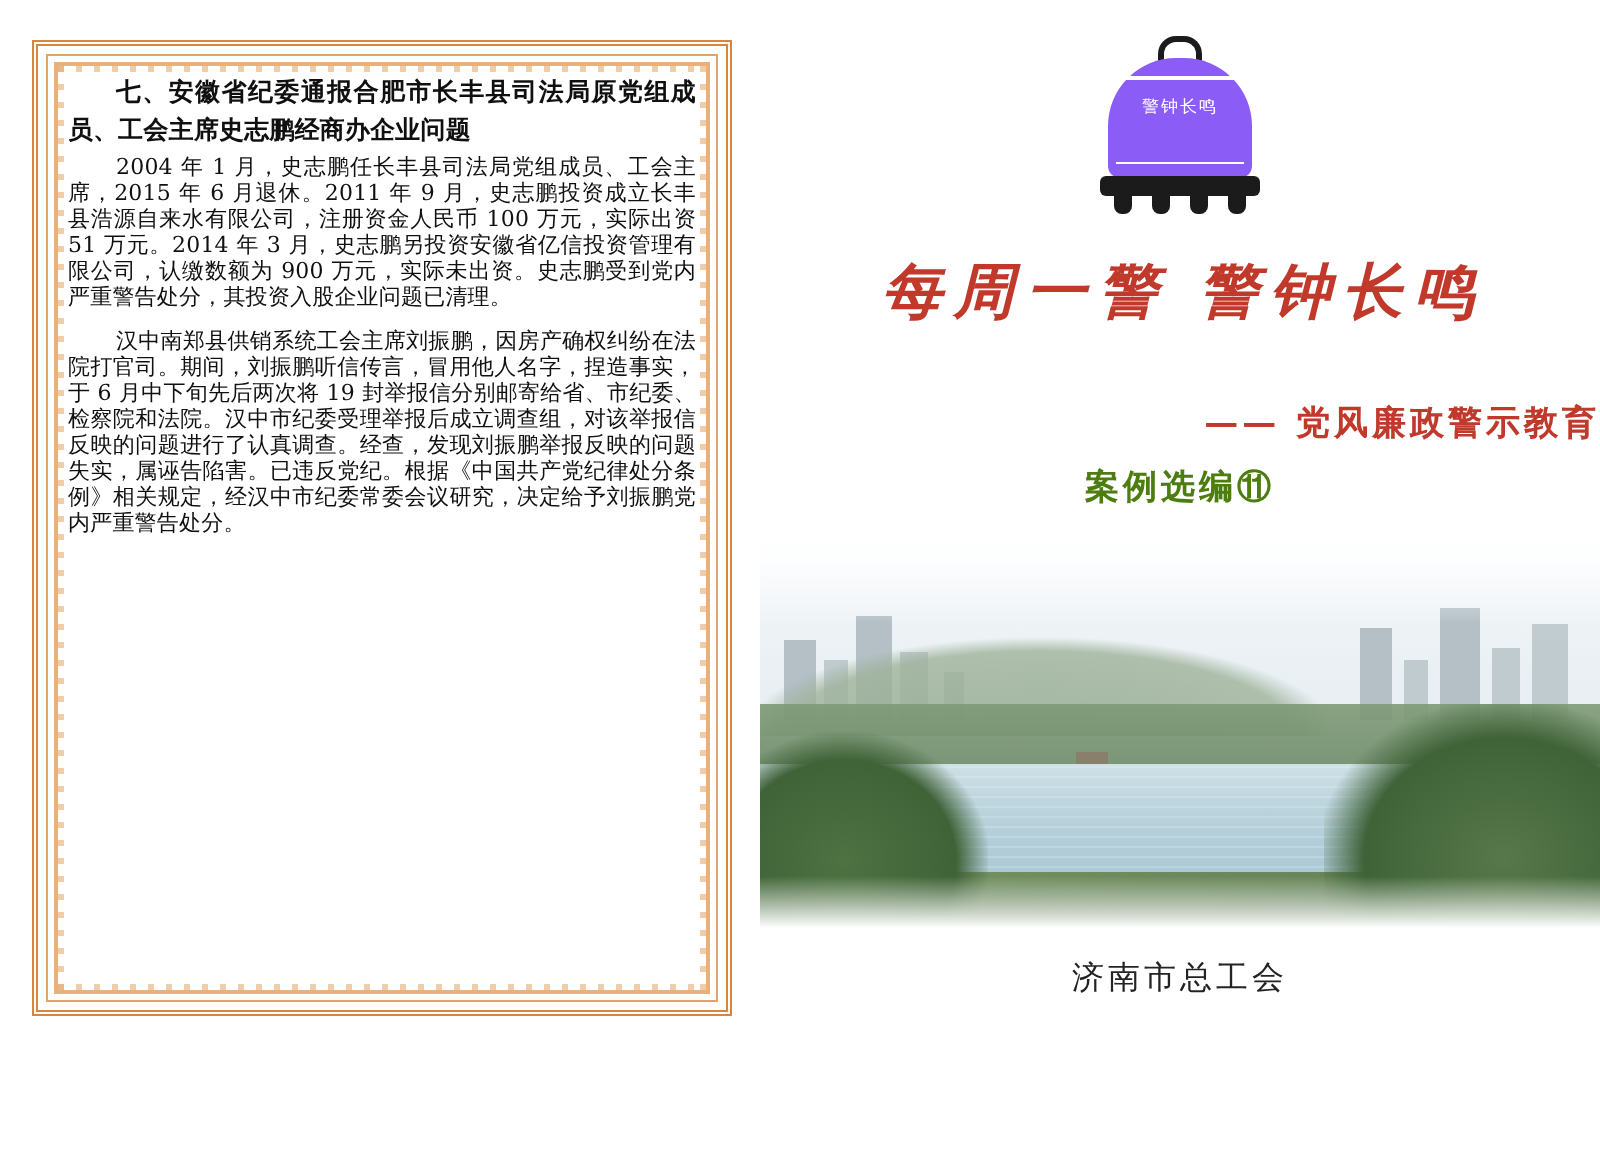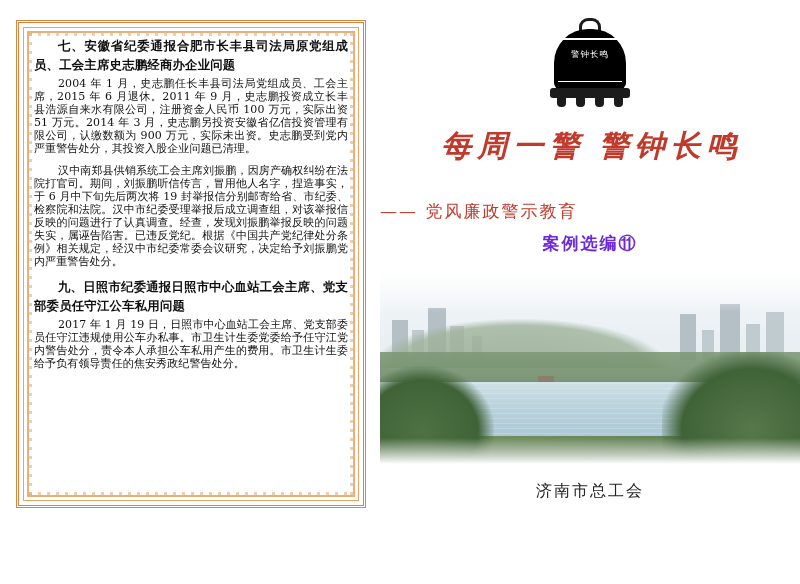--- a/index.html
+++ b/index.html
@@ -78,21 +78,21 @@
     top:18px;width:86px;height:96px;
   }
   .bell-top{
     position:absolute;left:50%;transform:translateX(-50%);
     top:0;width:16px;height:12px;
     border:3px solid #1b1b1b;border-bottom:none;
     border-radius:9px 9px 0 0;
   }
   .bell-body{
     position:absolute;left:7px;top:11px;width:72px;height:60px;
-    background:#000000;
+    background:#8b5cf6;
     border-radius:34px 34px 6px 6px;
   }
   .bell-body:before{
     content:"";position:absolute;left:6px;top:9px;right:6px;height:1.5px;background:#fff;
   }
   .bell-body:after{
     content:"";position:absolute;left:4px;bottom:7px;right:4px;height:1.5px;background:#fff;
   }
   .bell-text{
     position:absolute;left:0;right:0;top:20px;
@@ -108,39 +108,39 @@
     position:absolute;left:10px;top:80px;width:66px;height:9px;
   }
   .bell-feet span{
     position:absolute;top:0;width:9px;height:9px;background:#1b1b1b;border-radius:0 0 4px 4px;
   }
 
   .head-title{
     position:absolute;left:4px;right:0;top:126px;
     text-align:center;
     color:#c0392b;
-    font-family:Liberation Serif, serif;
+    font-family:Liberation Sans, sans-serif;
     font-weight:bold;
     font-size:30px;
     letter-spacing:6px;
     font-style:italic;
   }
   .head-sub{
     position:absolute;left:0;right:0;top:200px;
-    text-align:left;
+    text-align:right;
     color:#c0392b;
     font-family:"DejaVu Serif","Liberation Serif",serif;
-    font-weight:normal;
+    font-weight:bold;
     font-size:17px;
     letter-spacing:2px;
   }
   .head-sub2{
     position:absolute;left:0;right:0;top:232px;
     text-align:center;
-    color:#6d28d9;
+    color:#4d7c0f;
     font-family:"DejaVu Serif","Liberation Serif",serif;
     font-weight:bold;
     font-size:17px;
     letter-spacing:2px;
   }
 
   
   .photo{
     position:absolute;left:0;right:0;top:272px;height:192px;
     overflow:hidden;
@@ -196,21 +196,21 @@
   }
   .photo-fade-b{
     position:absolute;left:0;right:0;bottom:0;height:26px;
     background:linear-gradient(rgba(255,255,255,0),#ffffff);
   }
 
   .footer{
     position:absolute;left:0;right:0;top:478px;
     text-align:center;
     color:#232323;
-    font-family:Liberation Serif, serif;
+    font-family:Liberation Mono, monospace;
     font-size:16px;
     letter-spacing:2px;
     line-height:25px;
   }
   .footer .date{font-size:15px;letter-spacing:1px;}
 </style>
 </head>
 <body>
 
 <div class="page">
@@ -221,24 +221,20 @@
 
       <div class="sec-block">
         <p class="sec-title">七、安徽省纪委通报合肥市长丰县司法局原党组成员、工会主席史志鹏经商办企业问题</p>
         <p class="sec-body">2004 年 1 月，史志鹏任长丰县司法局党组成员、工会主席，2015 年 6 月退休。2011 年 9 月，史志鹏投资成立长丰县浩源自来水有限公司，注册资金人民币 100 万元，实际出资 51 万元。2014 年 3 月，史志鹏另投资安徽省亿信投资管理有限公司，认缴数额为 900 万元，实际未出资。史志鹏受到党内严重警告处分，其投资入股企业问题已清理。</p>
       </div>
 
       <div class="sec-block">
         <p class="sec-body">汉中南郑县供销系统工会主席刘振鹏，因房产确权纠纷在法院打官司。期间，刘振鹏听信传言，冒用他人名字，捏造事实，于 6 月中下旬先后两次将 19 封举报信分别邮寄给省、市纪委、检察院和法院。汉中市纪委受理举报后成立调查组，对该举报信反映的问题进行了认真调查。经查，发现刘振鹏举报反映的问题失实，属诬告陷害。已违反党纪。根据《中国共产党纪律处分条例》相关规定，经汉中市纪委常委会议研究，决定给予刘振鹏党内严重警告处分。</p>
       </div>
 
-      <div class="sec-block">
-        <p class="sec-title">九、日照市纪委通报日照市中心血站工会主席、党支部委员任守江公车私用问题</p>
-        <p class="sec-body">2017 年 1 月 19 日，日照市中心血站工会主席、党支部委员任守江违规使用公车办私事。市卫生计生委党委给予任守江党内警告处分，责令本人承担公车私用产生的费用。市卫生计生委给予负有领导责任的焦安秀政纪警告处分。</p>
-      </div>
 
     </div>
   </div>
 
   <div class="right">
 
     <div class="emblem">
       <div class="bell-top"></div>
       <div class="bell-body">
         <div class="bell-text">警钟长鸣</div>

